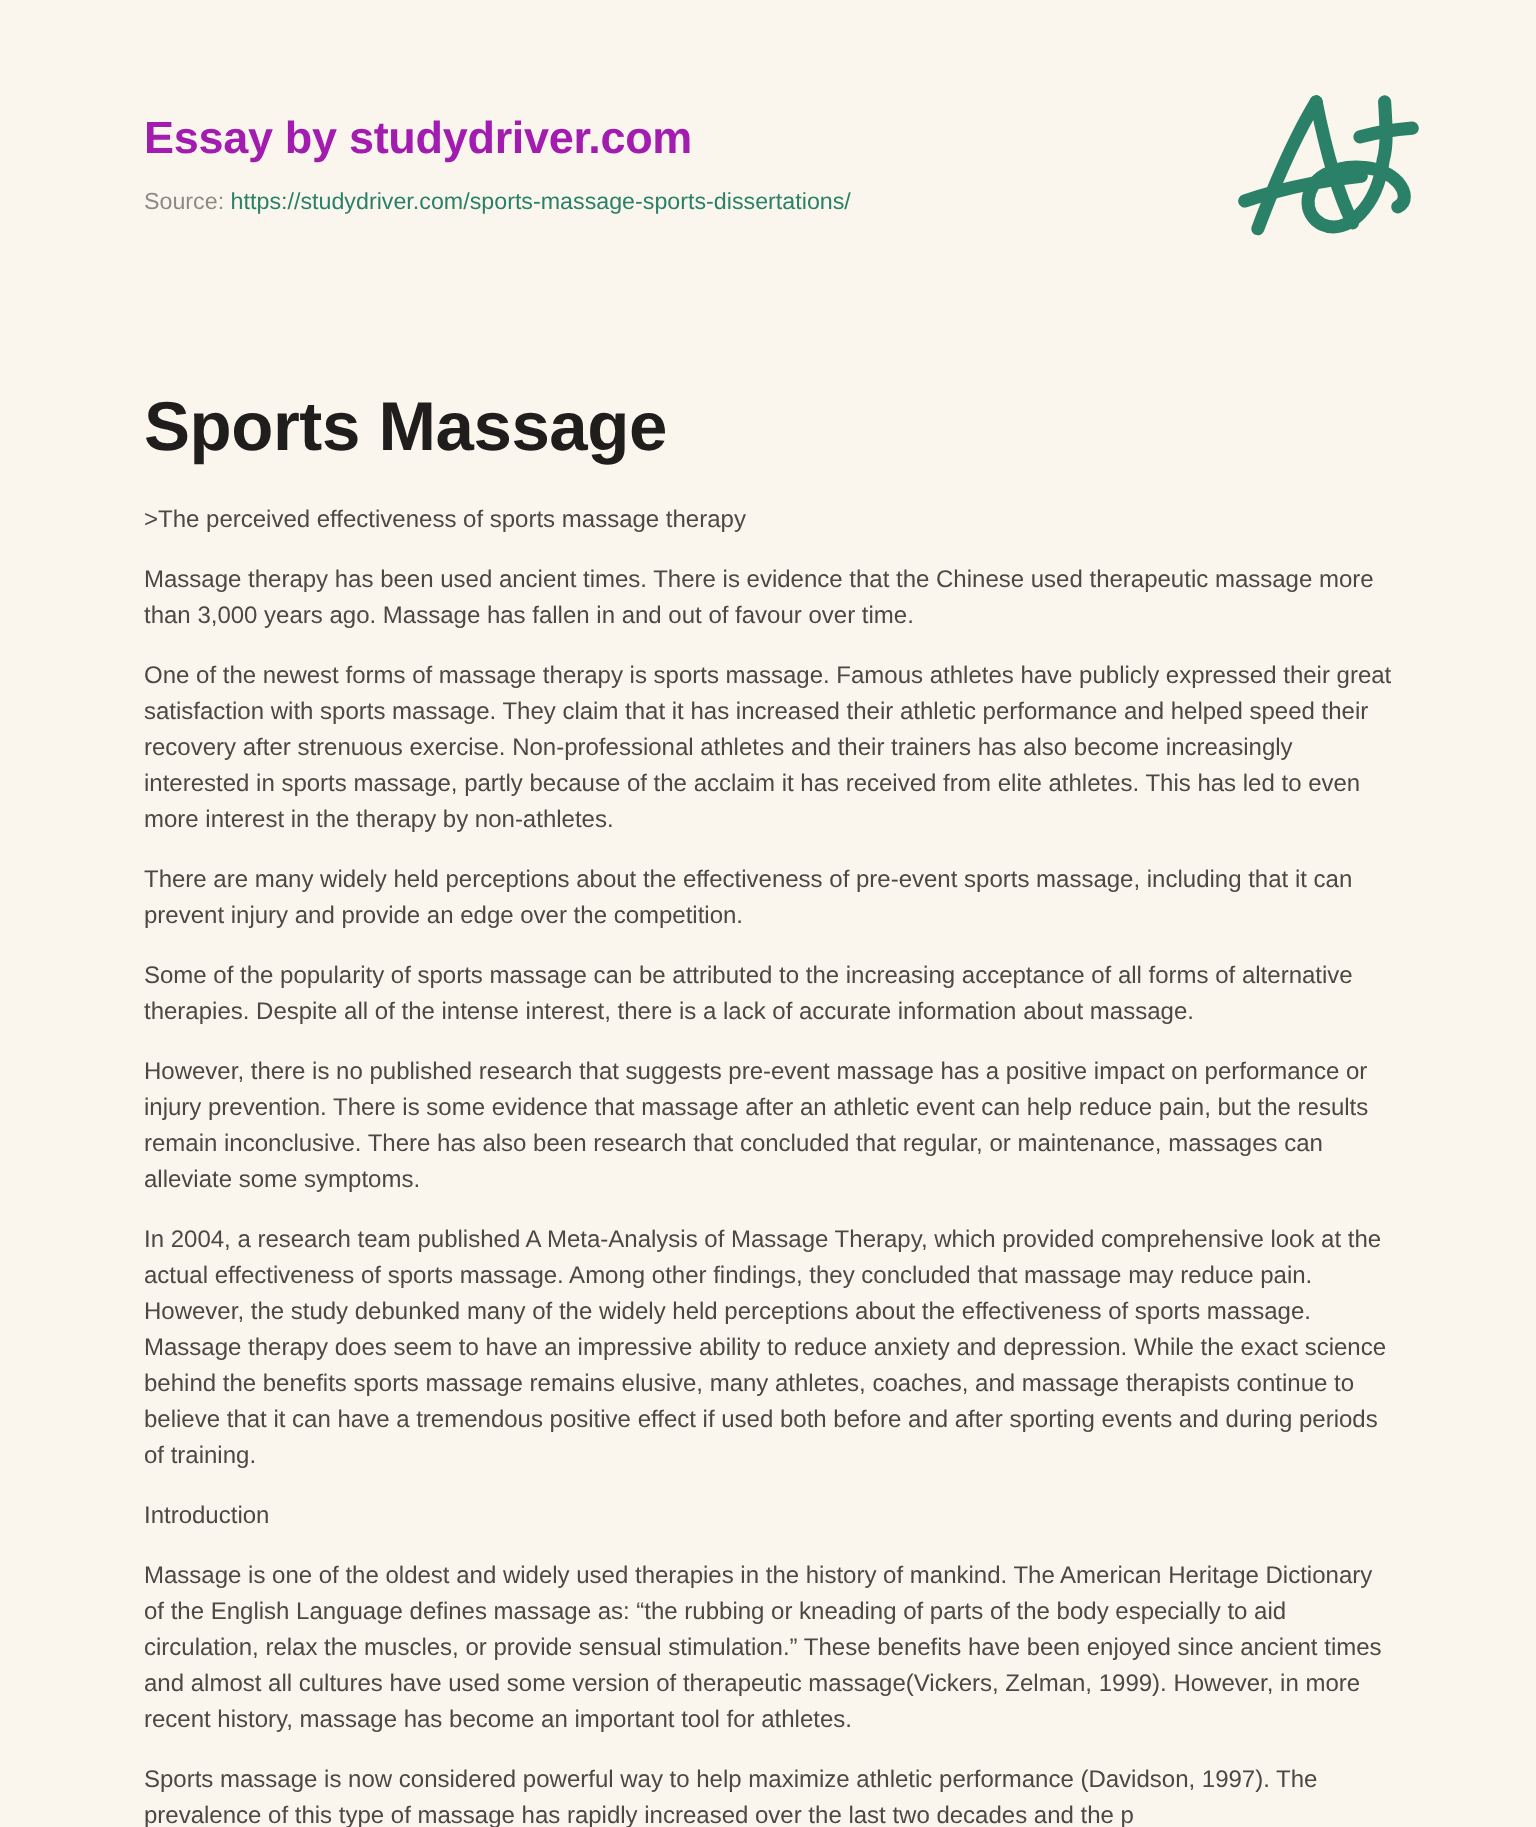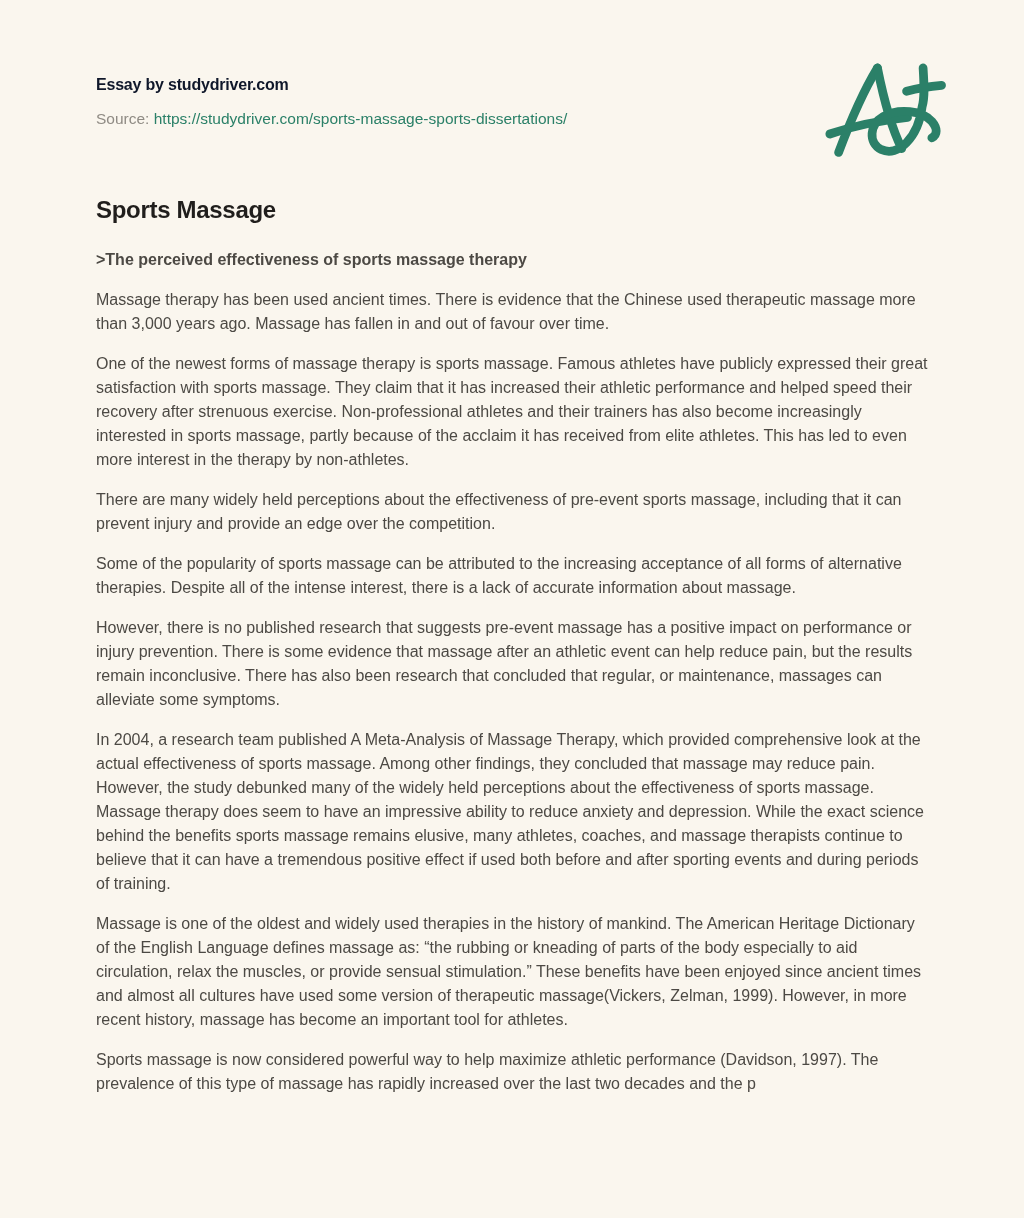--- a/index.html
+++ b/index.html
@@ -16,55 +16,54 @@
   .page {
     position: relative;
     width: 1024px;
     height: 1218px;
     box-sizing: border-box;
     padding: 76px 96px 0 96px;
   }
   
   .site-title {
     margin: 0;
-    font-size: 16px;
+    font-size: 30px;
     font-weight: 700;
-    color: #0f172a;
+    color: #a21caf;
     letter-spacing: -0.2px;
   }
   .source-line {
     margin-top: 16px;
     font-size: 15.5px;
     color: #8F8B84;
   }
   .source-link {
     color: #2B8068;
     text-decoration: none;
   }
   .logo {
     position: absolute;
     top: 56px;
     right: 64px;
     width: 136px;
     height: 122px;
   }
   
   .article-title {
-    margin: 68px 0 0 0;
-    font-size: 24px;
+    margin: 113px 0 0 0;
+    font-size: 46px;
     font-weight: 700;
     color: #201E1C;
     letter-spacing: -0.3px;
   }
   .article-subtitle {
     margin: 24px 0 16px 0;
     font-size: 16px;
     line-height: 24px;
     color: #4C4944;
-    font-weight: bold;
   }
   .paragraphs p {
     margin: 0 0 16px 0;
     font-size: 16px;
     line-height: 24px;
     color: #4C4944;
     max-width: 836px;
   }
 </style>
 </head>
@@ -100,17 +99,18 @@
 
   <p class="article-subtitle">&gt;The perceived effectiveness of sports massage therapy</p>
 
   <div class="paragraphs">
       <p>Massage therapy has been used ancient times. There is evidence that the Chinese used therapeutic massage more than 3,000 years ago. Massage has fallen in and out of favour over time.</p>
       <p>One of the newest forms of massage therapy is sports massage. Famous athletes have publicly expressed their great satisfaction with sports massage. They claim that it has increased their athletic performance and helped speed their recovery after strenuous exercise. Non-professional athletes and their trainers has also become increasingly interested in sports massage, partly because of the acclaim it has received from elite athletes. This has led to even more interest in the therapy by non-athletes.</p>
       <p>There are many widely held perceptions about the effectiveness of pre-event sports massage, including that it can prevent injury and provide an edge over the competition.</p>
       <p>Some of the popularity of sports massage can be attributed to the increasing acceptance of all forms of alternative therapies. Despite all of the intense interest, there is a lack of accurate information about massage.</p>
       <p>However, there is no published research that suggests pre-event massage has a positive impact on performance or injury prevention. There is some evidence that massage after an athletic event can help reduce pain, but the results remain inconclusive. There has also been research that concluded that regular, or maintenance, massages can alleviate some symptoms.</p>
       <p>In 2004, a research team published A Meta-Analysis of Massage Therapy, which provided comprehensive look at the actual effectiveness of sports massage. Among other findings, they concluded that massage may reduce pain. However, the study debunked many of the widely held perceptions about the effectiveness of sports massage. Massage therapy does seem to have an impressive ability to reduce anxiety and depression. While the exact science behind the benefits sports massage remains elusive, many athletes, coaches, and massage therapists continue to believe that it can have a tremendous positive effect if used both before and after sporting events and during periods of training.</p>
+      <p>Introduction</p>
       <p>Massage is one of the oldest and widely used therapies in the history of mankind. The American Heritage Dictionary of the English Language defines massage as: “the rubbing or kneading of parts of the body especially to aid circulation, relax the muscles, or provide sensual stimulation.” These benefits have been enjoyed since ancient times and almost all cultures have used some version of therapeutic massage(Vickers, Zelman, 1999). However, in more recent history, massage has become an important tool for athletes.</p>
       <p>Sports massage is now considered powerful way to help maximize athletic performance (Davidson, 1997). The prevalence of this type of massage has rapidly increased over the last two decades and the p</p>
     </div>
 
 </div>
 
 </body></html>

